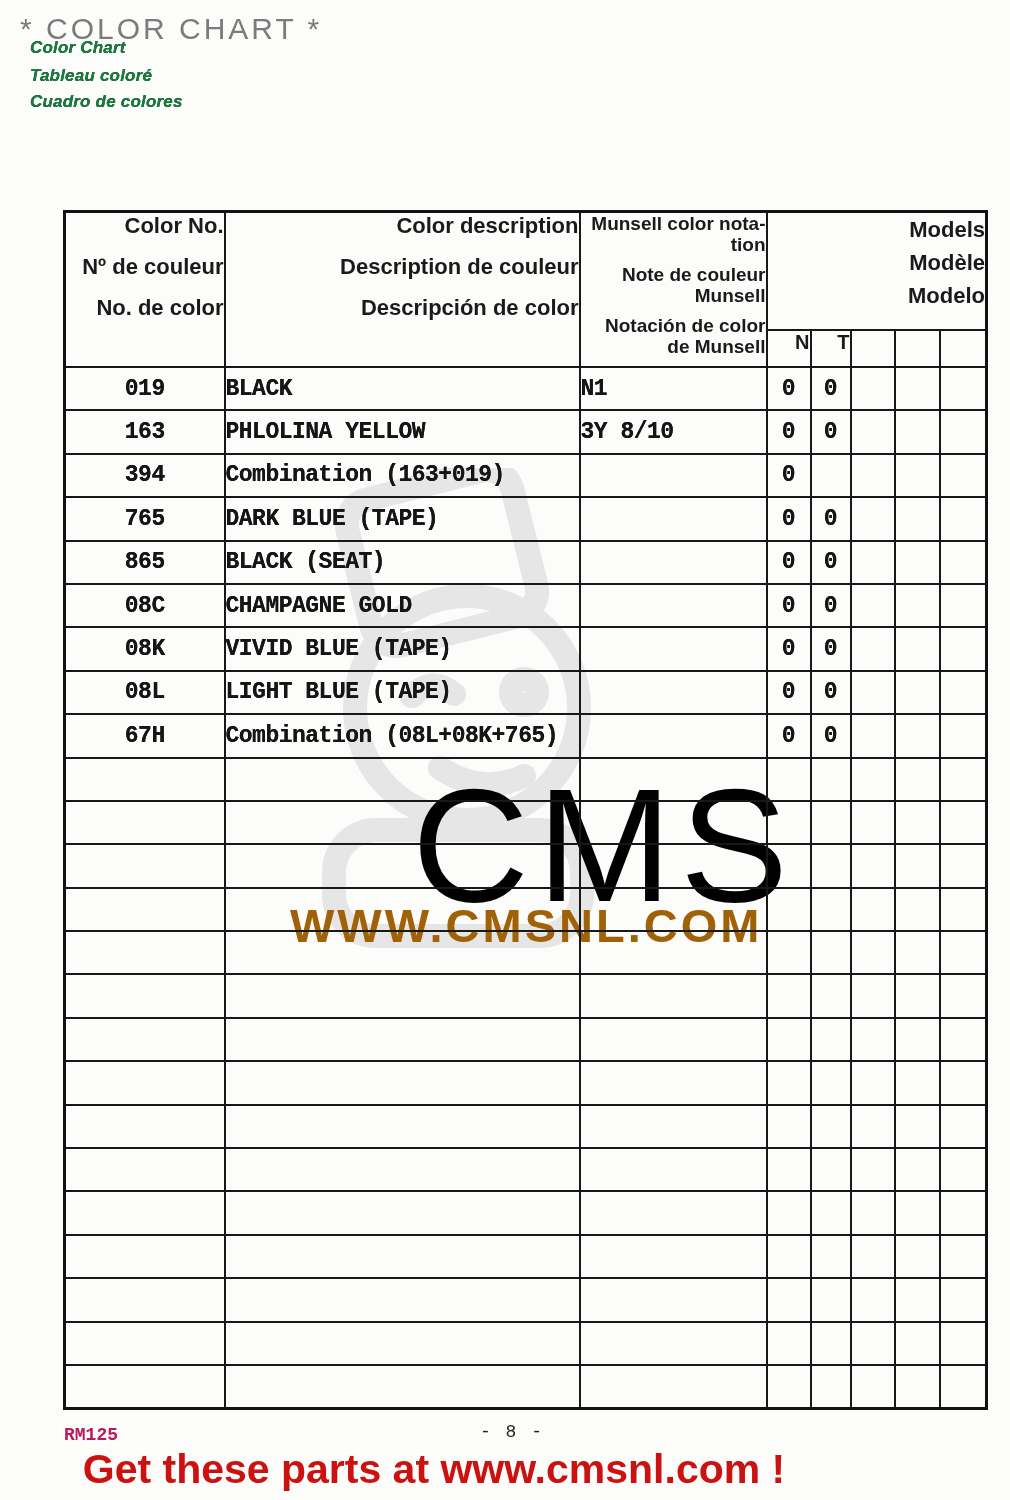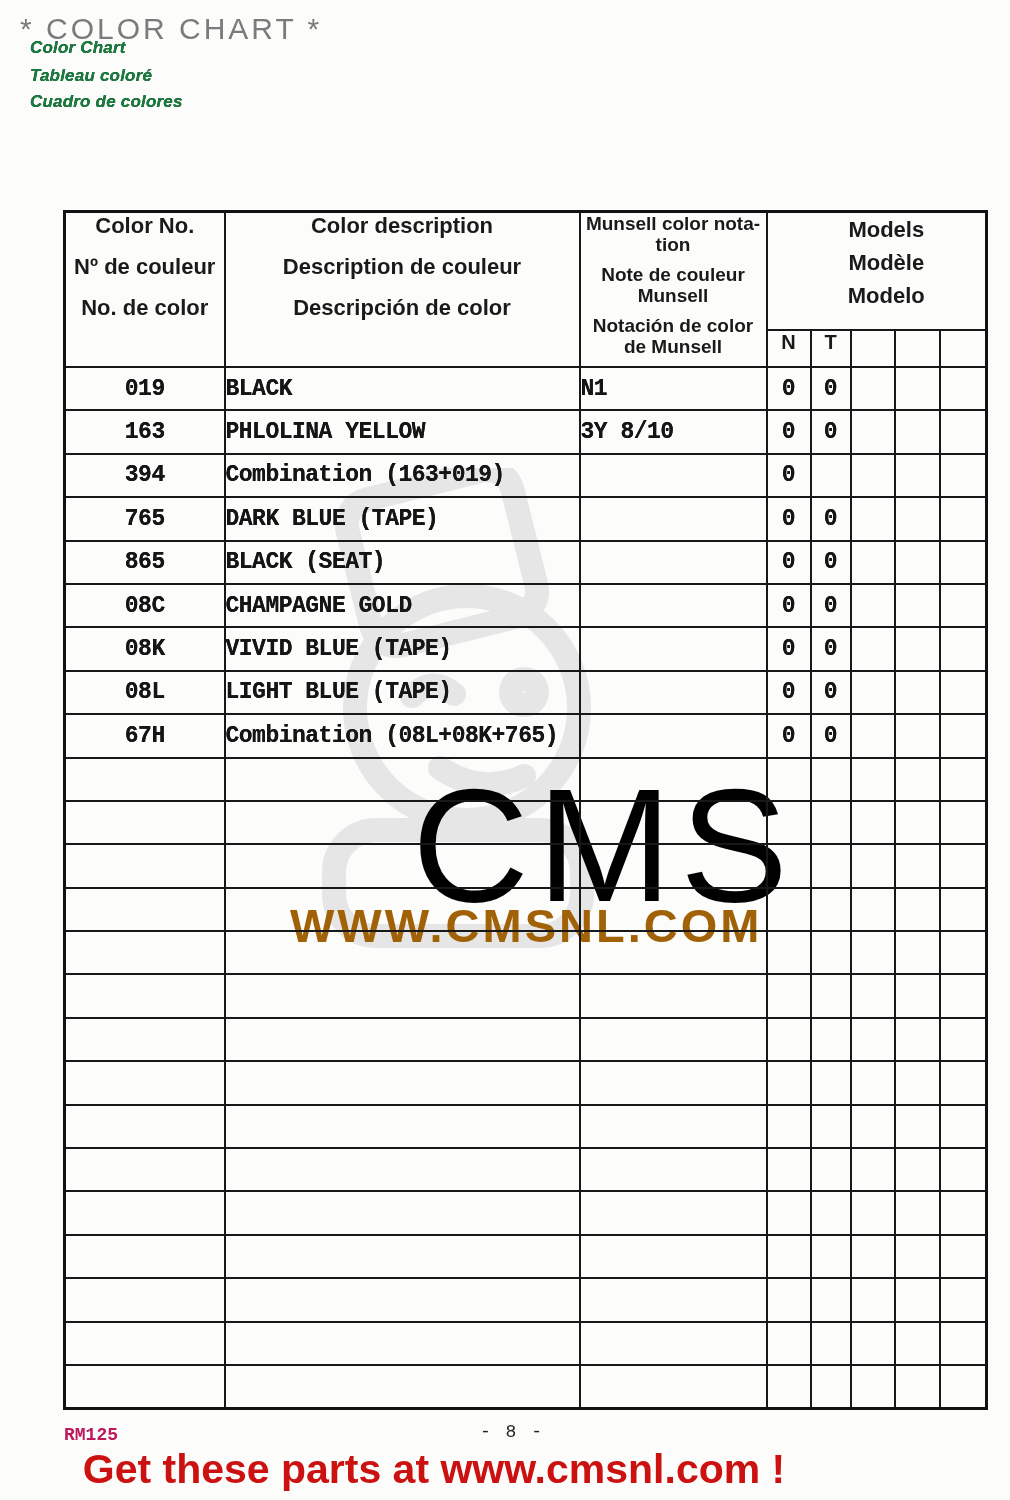--- a/index.html
+++ b/index.html
@@ -45,21 +45,21 @@
     width:922px;border-collapse:collapse;table-layout:fixed;
     border:3px solid #121212;background:transparent;
   }
   .chart th,.chart td{
     border:2px solid #181818;padding:0;background:transparent;
     overflow:hidden;
   }
   .chart thead tr.head-main{height:108px;}
   .chart thead tr.head-sub{height:34px;}
   .chart thead th{
-    vertical-align:top;text-align:center;font-weight:600;color:#1a1a1a;
+    vertical-align:top;text-align:right;font-weight:600;color:#1a1a1a;
   }
   .h-colno,.h-desc{padding:14px 0 0 16px;font-size:22px;}
   .h-colno span,.h-desc span{display:block;line-height:26px;margin-bottom:15px;white-space:nowrap;}
   .h-mun{padding:6px 0 0 10px;font-size:19px;margin-top:22px;}
   .h-mun p{margin:0 0 9px 0;}
   .h-mun span{display:block;line-height:21px;white-space:nowrap;}
   .h-models{padding:10px 0 0 22px;font-size:22px;}
   .h-models span{display:block;line-height:33px;white-space:nowrap;padding-left:20px;}
   .head-sub th{text-align:center;vertical-align:middle;font-size:20px;font-weight:700;padding:0;}
 

